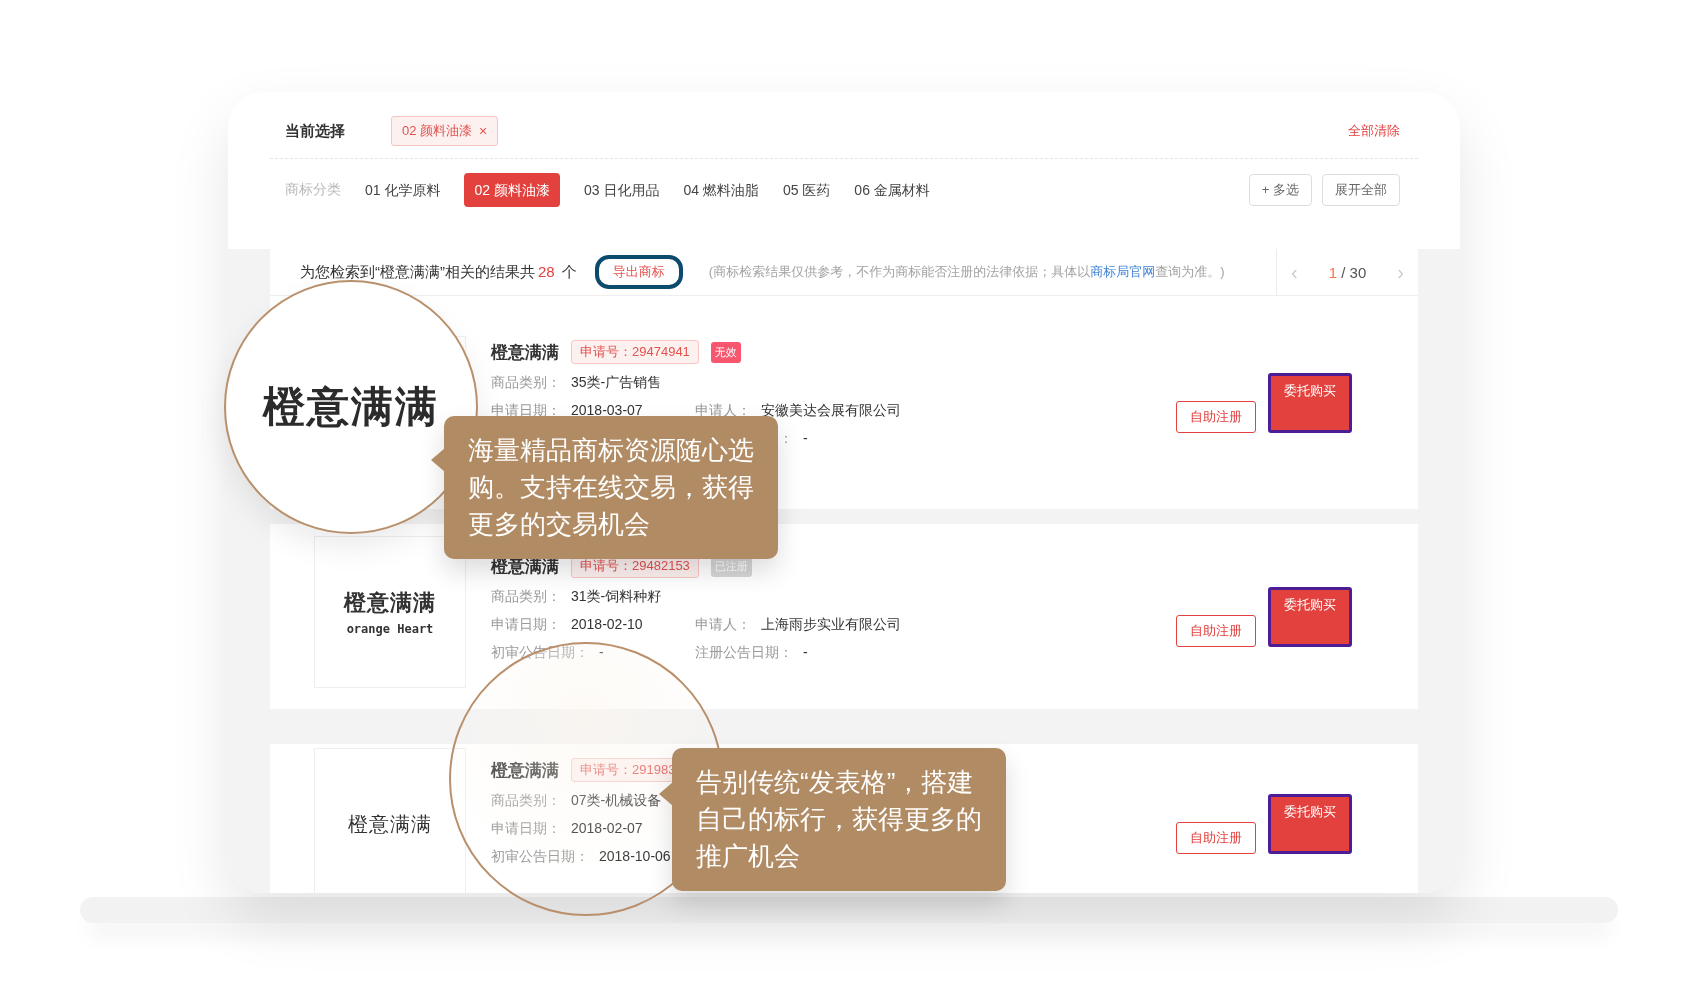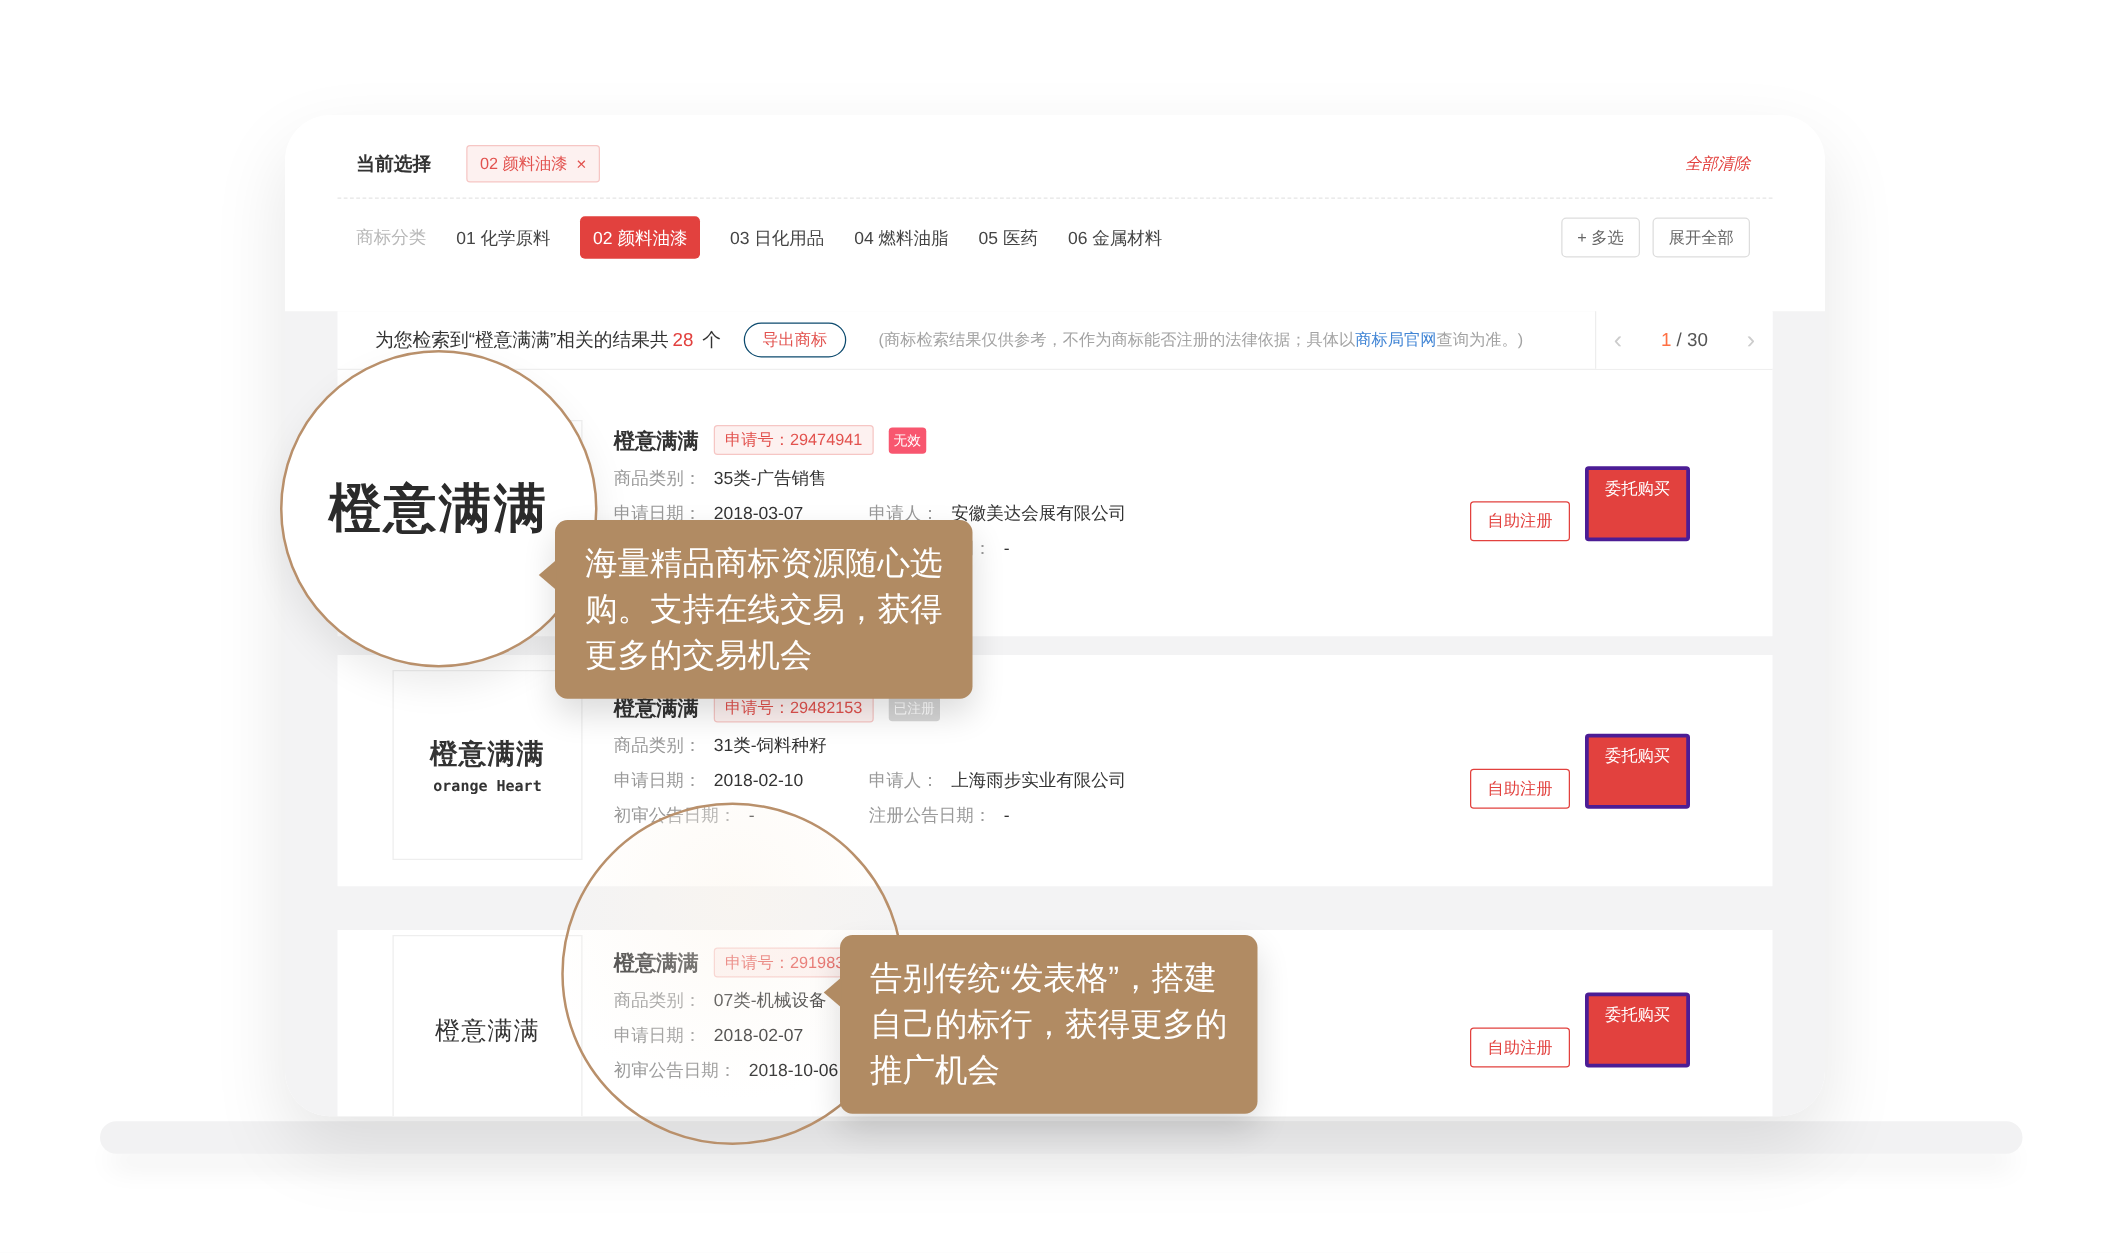--- a/index.html
+++ b/index.html
@@ -5,40 +5,40 @@
   html,body{margin:0;padding:0;background:#fff;}
   .stage{position:relative;width:1696px;height:1002px;background:#fff;overflow:hidden;
          font-family:"Liberation Sans","DejaVu Sans",sans-serif;-webkit-font-smoothing:antialiased;}
   
   .base{position:absolute;left:80px;top:897px;width:1538px;height:26px;border-radius:13px;
         background:#f2f2f3;box-shadow:0 18px 22px -8px rgba(0,0,0,.09);}
   
   .win{position:absolute;left:228px;top:92px;width:1232px;height:801px;border-radius:36px;
        background:#fff;box-shadow:0 26px 60px rgba(0,0,0,.10);overflow:hidden;z-index:5;}
   
-  .rowA{display:flex;align-items:center;padding:24px 60px 12px 57px;}
+  .rowA{display:flex;align-items:center;padding:24px 60px 12px 57px;gap:18px;}
   .curLabel{font-size:15px;font-weight:700;color:#333;}
   .selTag{display:inline-flex;align-items:center;margin-left:28px;font-size:13px;color:#e2524e;
           background:#fdf1f0;border:1px solid #f6c6c4;border-radius:3px;padding:5px 10px;gap:7px;cursor:pointer;}
   .selTag .x{font-size:14px;line-height:1;}
-  .clearAll{margin-left:auto;font-size:13px;color:#e2413e;cursor:pointer;font-style:italic;}
+  .clearAll{margin-left:auto;font-size:13px;color:#e2413e;cursor:pointer;}
   .dash{border-top:1px dashed #e5e5e5;margin:0 42px;}
   .rowB{display:flex;align-items:center;padding:14px 60px 16px 57px;font-size:14px;}
   .catLabel{color:#b8b8b8;margin-right:24px;}
   .cat{color:#444;margin-right:24px;line-height:28px;cursor:pointer;white-space:nowrap;}
   .cat.active{background:#e2413e;color:#fff;border-radius:4px;padding:3px 10px;}
   .hdrBtns{margin-left:auto;display:flex;gap:10px;}
   .btnO{border:1px solid #ddd;background:#fff;color:#666;font-size:13px;padding:6px 12px;border-radius:4px;cursor:pointer;white-space:nowrap;}
   
   .body{background:#f3f3f4;padding:0 42px;height:700px;}
   .rbar{position:relative;margin-top:26px;height:47px;background:#fff;border-bottom:1px solid #efefef;
         display:flex;align-items:center;padding-left:30px;box-sizing:border-box;}
   .rtext{font-size:15px;color:#333;white-space:nowrap;}
   .rcount{color:#e2413e;margin:0 3px;}
-  .export{margin-left:18px;border:1px solid #0c4a6e;color:#e2524e;background:#fff;font-size:13px;
+  .export{margin-left:18px;border:4px solid #0c4a6e;color:#e2524e;background:#fff;font-size:13px;
           padding:4px 14px;border-radius:14px;cursor:pointer;white-space:nowrap;}
   .note{margin-left:26px;font-size:13px;color:#a3a3a3;white-space:nowrap;}
   .noteLink{color:#4185d5;cursor:pointer;}
   .pager{position:absolute;right:0;top:0;bottom:0;width:113px;border-left:1px solid #ededed;
          display:flex;align-items:center;justify-content:space-between;padding:0 14px;font-size:15px;background:#fff;}
   .pgPrev,.pgNext{color:#ccc;font-size:20px;cursor:pointer;line-height:1;}
   .pgCur{color:#ff7043;}
   .pgRest{color:#555;}
   
   .prow{position:relative;background:#fff;box-sizing:border-box;}

